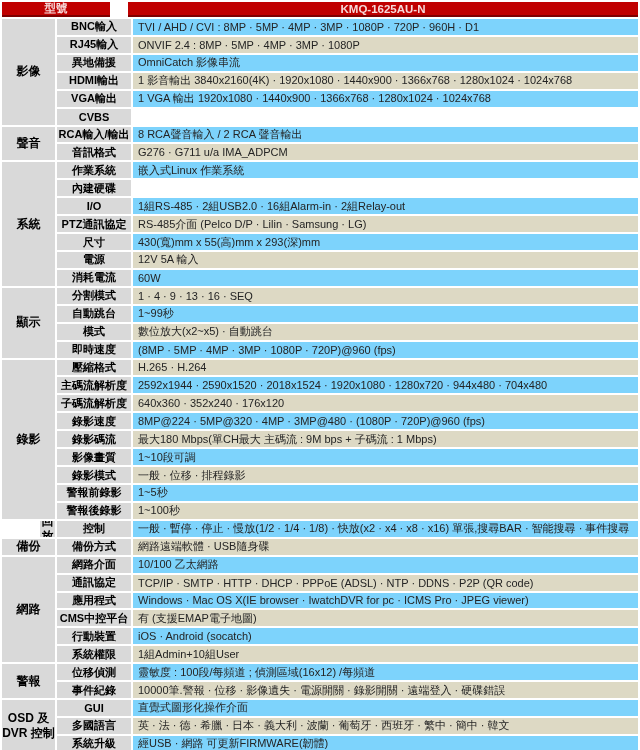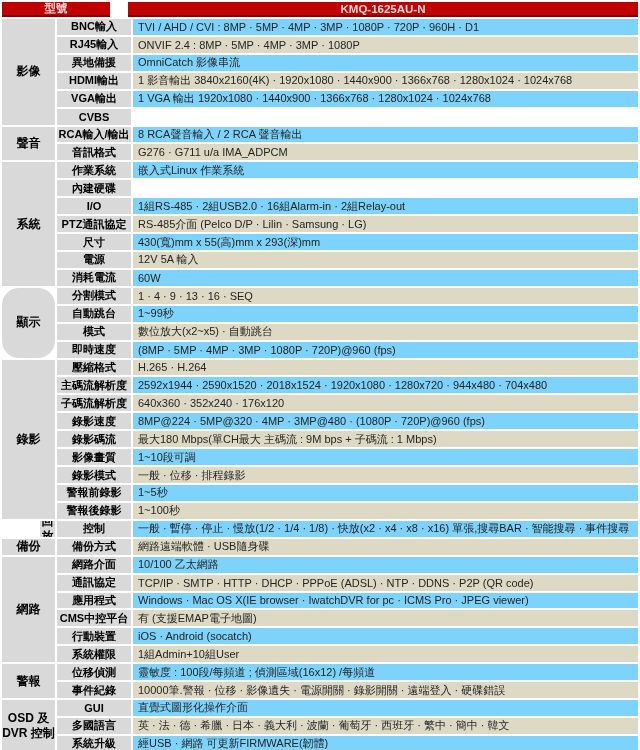--- a/index.html
+++ b/index.html
@@ -115,21 +115,21 @@
       <div class="label-cell">I/O</div>
       <div class="value-cell light">1組RS-485 · 2組USB2.0 · 16組Alarm-in · 2組Relay-out</div>
       <div class="label-cell">PTZ通訊協定</div>
       <div class="value-cell beige">RS-485介面 (Pelco D/P · Lilin · Samsung · LG)</div>
       <div class="label-cell">尺寸</div>
       <div class="value-cell light">430(寬)mm x 55(高)mm x 293(深)mm</div>
       <div class="label-cell">電源</div>
       <div class="value-cell beige">12V 5A 輸入</div>
       <div class="label-cell">消耗電流</div>
       <div class="value-cell light">60W</div>
-      <div class="cat-cell" style="grid-row: span 4; border-radius: 17px;">顯示</div>
+      <div class="cat-cell" style="grid-row: span 4;">顯示</div>
       <div class="label-cell">分割模式</div>
       <div class="value-cell beige">1 · 4 · 9 · 13 · 16 · SEQ</div>
       <div class="label-cell">自動跳台</div>
       <div class="value-cell light">1~99秒</div>
       <div class="label-cell">模式</div>
       <div class="value-cell beige">數位放大(x2~x5) · 自動跳台</div>
       <div class="label-cell">即時速度</div>
       <div class="value-cell light">(8MP · 5MP · 4MP · 3MP · 1080P · 720P)@960 (fps)</div>
       <div class="cat-cell" style="grid-row: span 9;">錄影</div>
       <div class="label-cell">壓縮格式</div>

